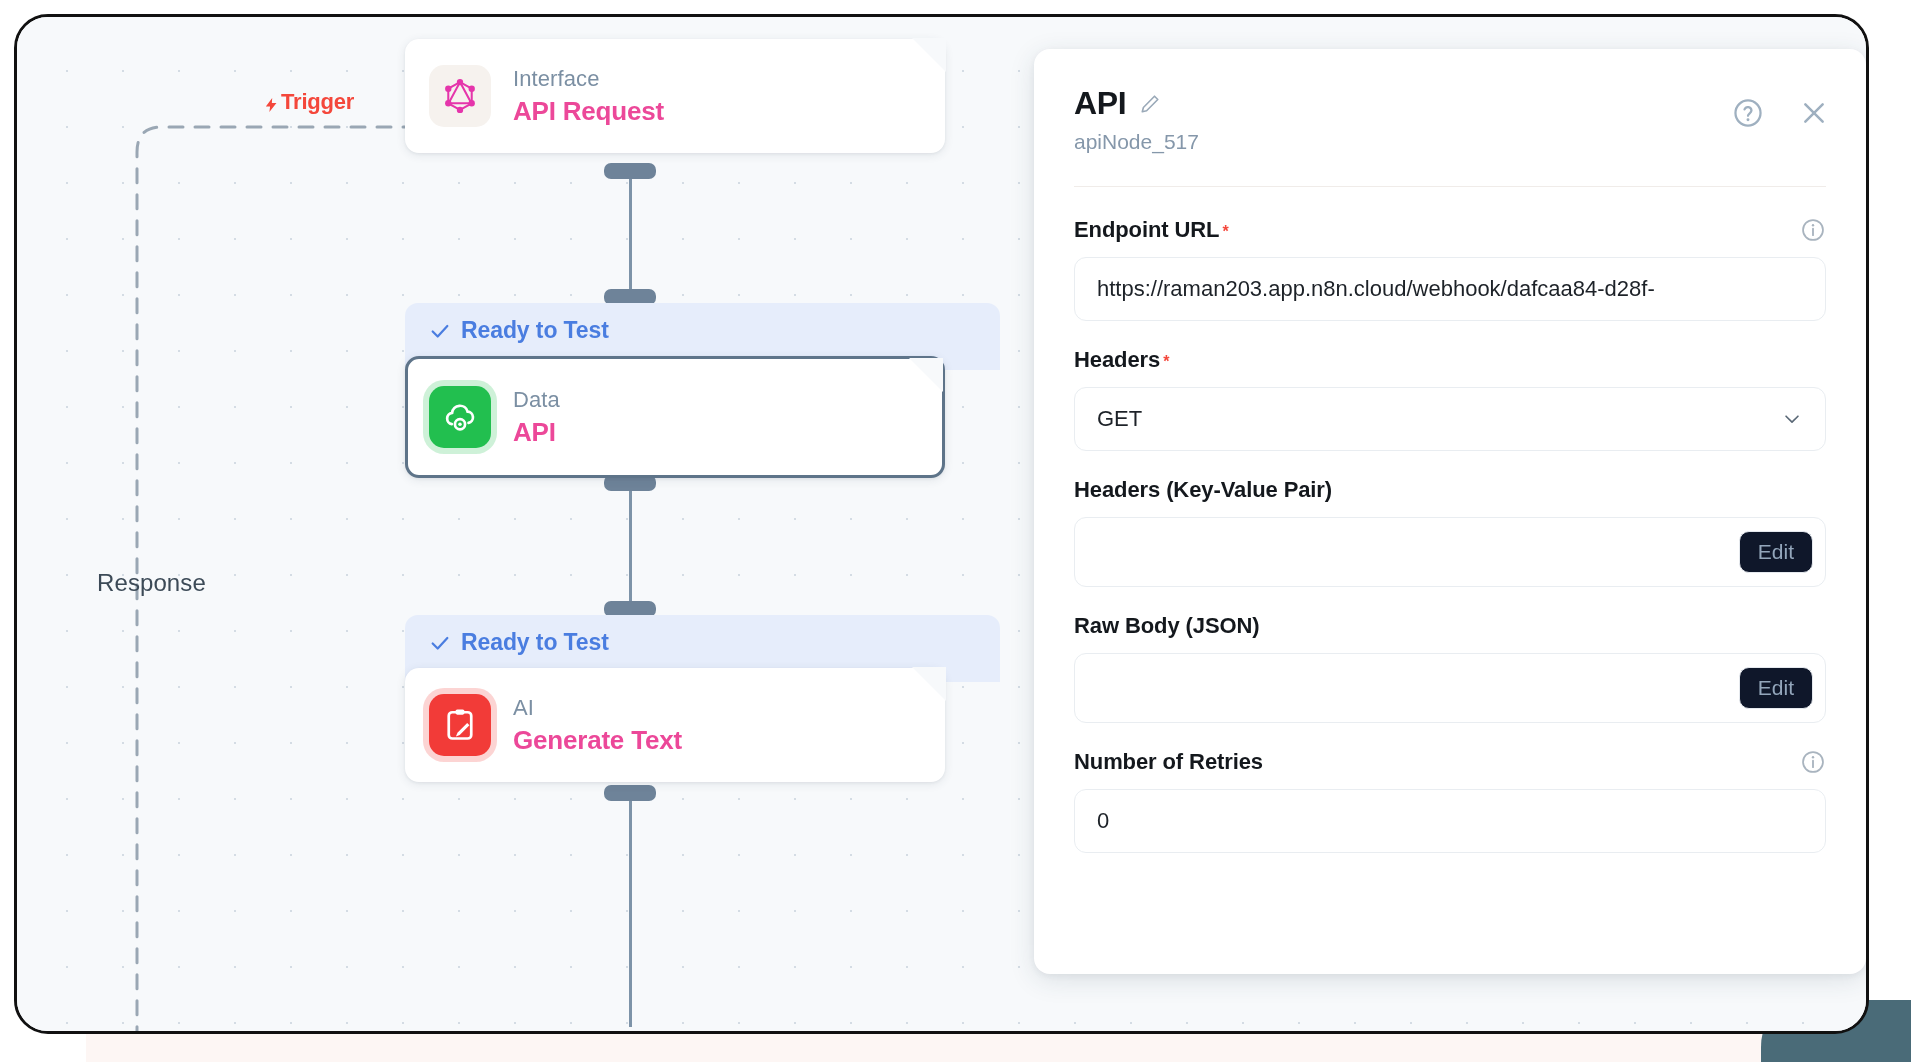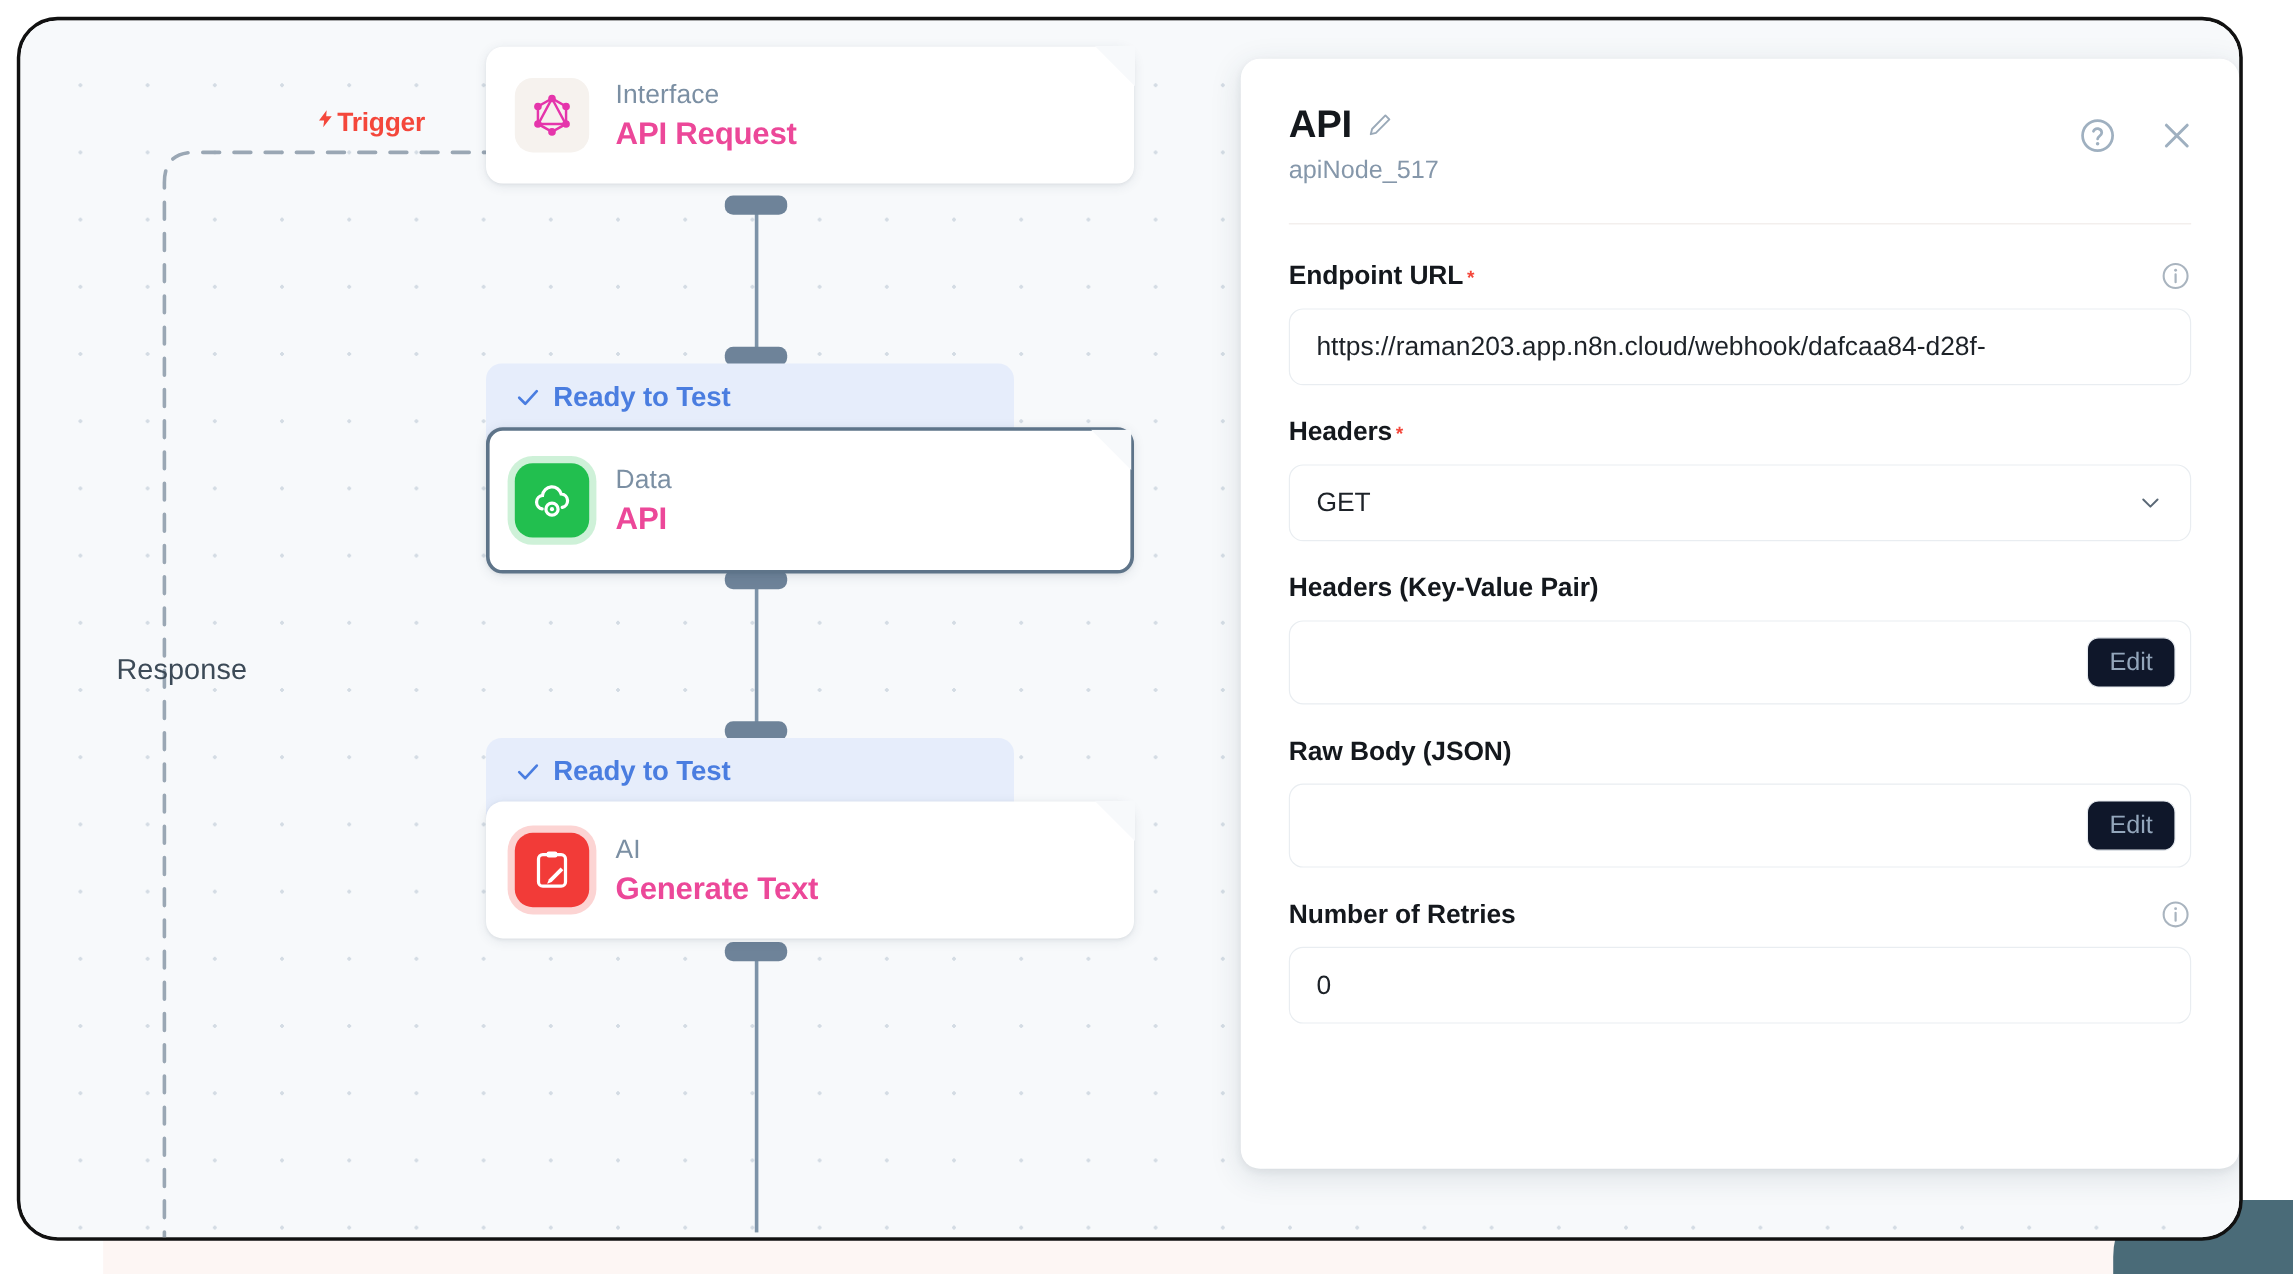--- a/index.html
+++ b/index.html
@@ -64,29 +64,29 @@
     background-image: radial-gradient(circle, #d4dce4 1.4px, transparent 1.5px);
     background-size: 56px 56px;
     background-position: 22px 26px;
   }
 
   
   .dashed-path { position: absolute; left: 0; top: 0; }
 
   .trigger-label {
     position: absolute; left: 246px; top: 72px;
-    display: flex; align-items: flex-start; gap: 1px;
+    display: flex; align-items: flex-end; gap: 1px;
     color: #f4473b; font-size: 22px; font-weight: 700;
     letter-spacing: -0.2px;
     white-space: nowrap;
   }
   .bolt { width: 17px; height: 20px; display: block; }
 
   .response-label {
-    position: absolute; left: 80px; top: 528px;
+    position: absolute; left: 80px; top: 552px;
     color: #3c4a57; font-size: 24px; font-weight: 400;
     letter-spacing: 0.1px;
   }
 
   
   .conn-line {
     position: absolute;
     width: 3px;
     background: #7d93a8;
   }
@@ -142,21 +142,21 @@
   .node-text { display: flex; flex-direction: column; gap: 4px; }
   .node-cat {
     font-size: 22px; color: #7b8fa3; font-weight: 400; letter-spacing: 0.1px;
   }
   .node-title {
     font-size: 26px; color: #ec4899; font-weight: 700; letter-spacing: -0.2px;
   }
 
   
   .status-badge {
-    width: 440px;
+    width: 595px;
     background: #e6edfb;
     border-radius: 13px 13px 0 0;
     padding: 14px 24px 26px 24px;
     display: flex; align-items: center; gap: 10px;
     margin-bottom: -14px;
   }
   .status-badge .check { width: 22px; height: 22px; display: block; }
   .status-text {
     color: #4a7de0; font-size: 23px; font-weight: 600; letter-spacing: -0.1px;
   }

